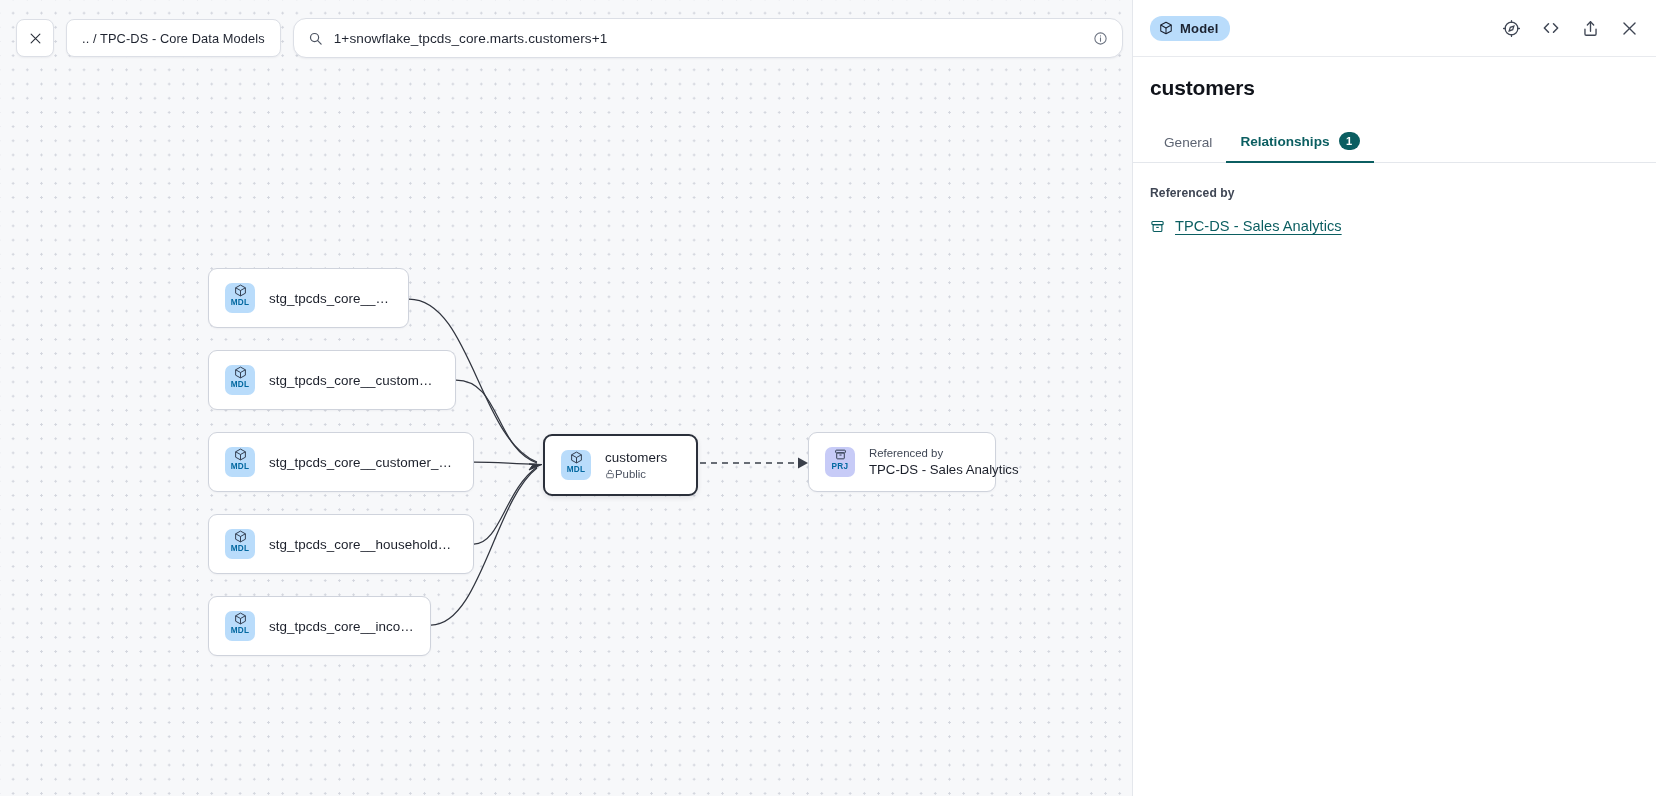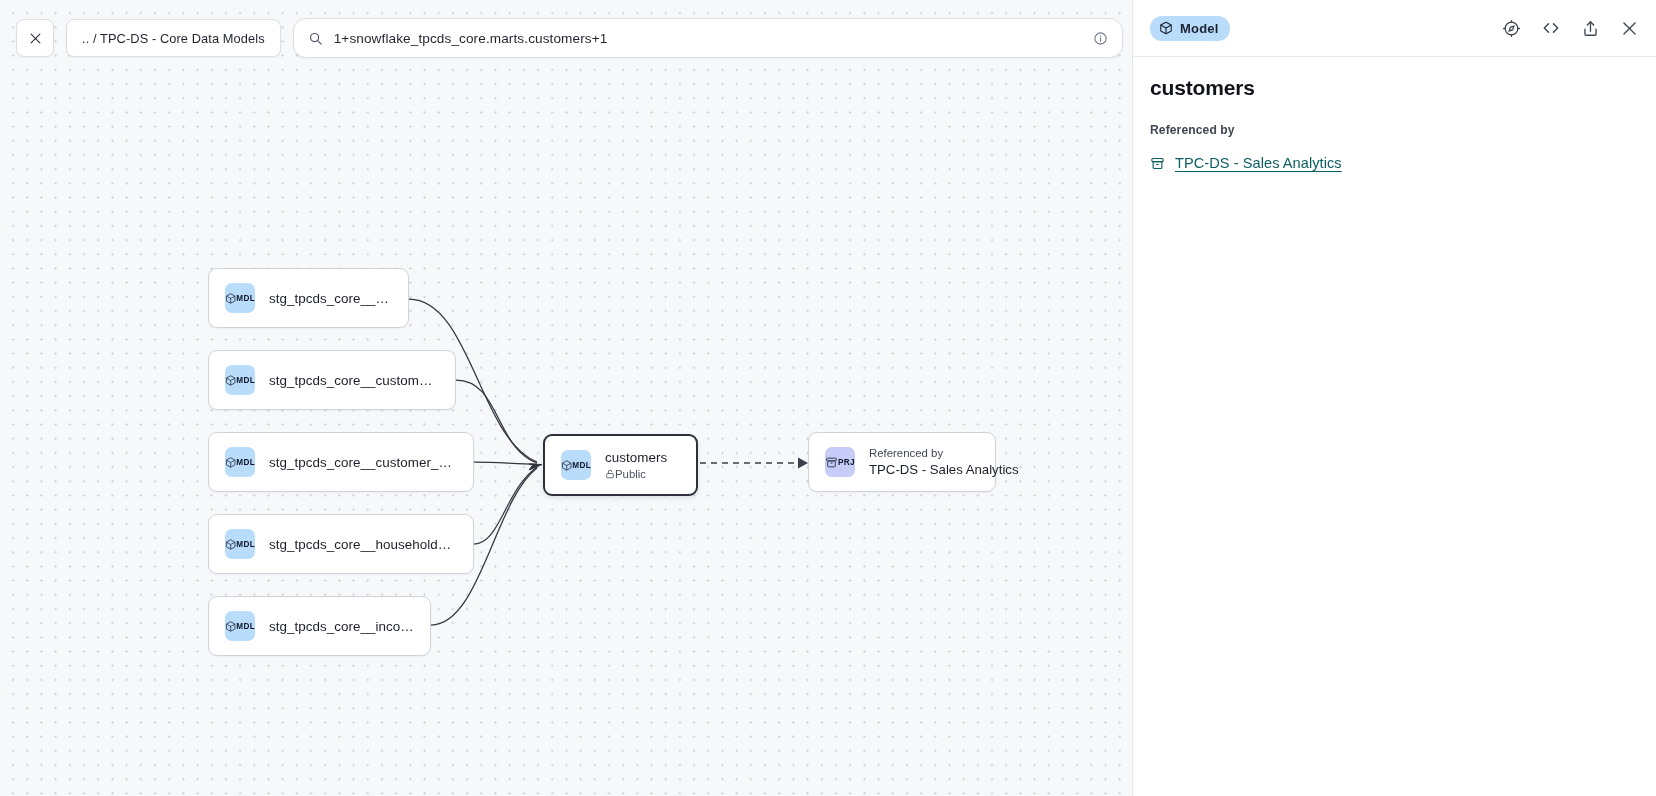--- a/index.html
+++ b/index.html
@@ -97,23 +97,23 @@
   }
   .node.selected {
     border: 2px solid #2b303b;
     box-shadow: 0 2px 5px rgba(16,24,40,.10);
   }
   .badge {
     flex: 0 0 auto;
     width: 30px; height: 30px;
     border-radius: 7px;
     background: #b9dcfb;
-    color: #0f172a;
-    display: flex; flex-direction: row;
-    align-items: center; justify-content: center;
+    color: #0369a1;
+    display: flex; flex-direction: column;
+    align-items: center; 
     margin-right: 14px;
     line-height: 1;
   }
   .badge.prj { background: #c7cbf7; }
   .badge svg { display: block; margin-top: 1px; }
   .badge .bl {
     font-size: 8.2px; font-weight: 700; letter-spacing: .3px;
     margin-top: 1.5px;
   }
   .node-label {
@@ -399,20 +399,29 @@
             <path d="M5 5 L19 19 M19 5 L5 19"></path>
           </svg>
         </span>
       </div>
     </div>
 
     <div class="side-title-wrap">
       <div class="side-title">customers</div>
     </div>
 
+    <div class="tabs">
+      <div class="tab">
+        <span>General</span>
+      </div>
+      <div class="tab active">
+        <span>Relationships</span>
+        <span class="tab-count">1</span>
+      </div>
+    </div>
 
     <div class="side-body">
       <div class="section-label">Referenced by</div>
 
       <div class="ref-item">
         <span style="display:flex;">
           <svg width="15" height="15" viewBox="0 0 24 24" fill="none" stroke="#0b5e61" stroke-width="1.8" stroke-linejoin="round">
             <rect x="3" y="4" width="18" height="5" rx="1.5"></rect>
               <rect x="5" y="9" width="14" height="11" rx="1.5"></rect>
               <path d="M10 13.5 H14"></path>

